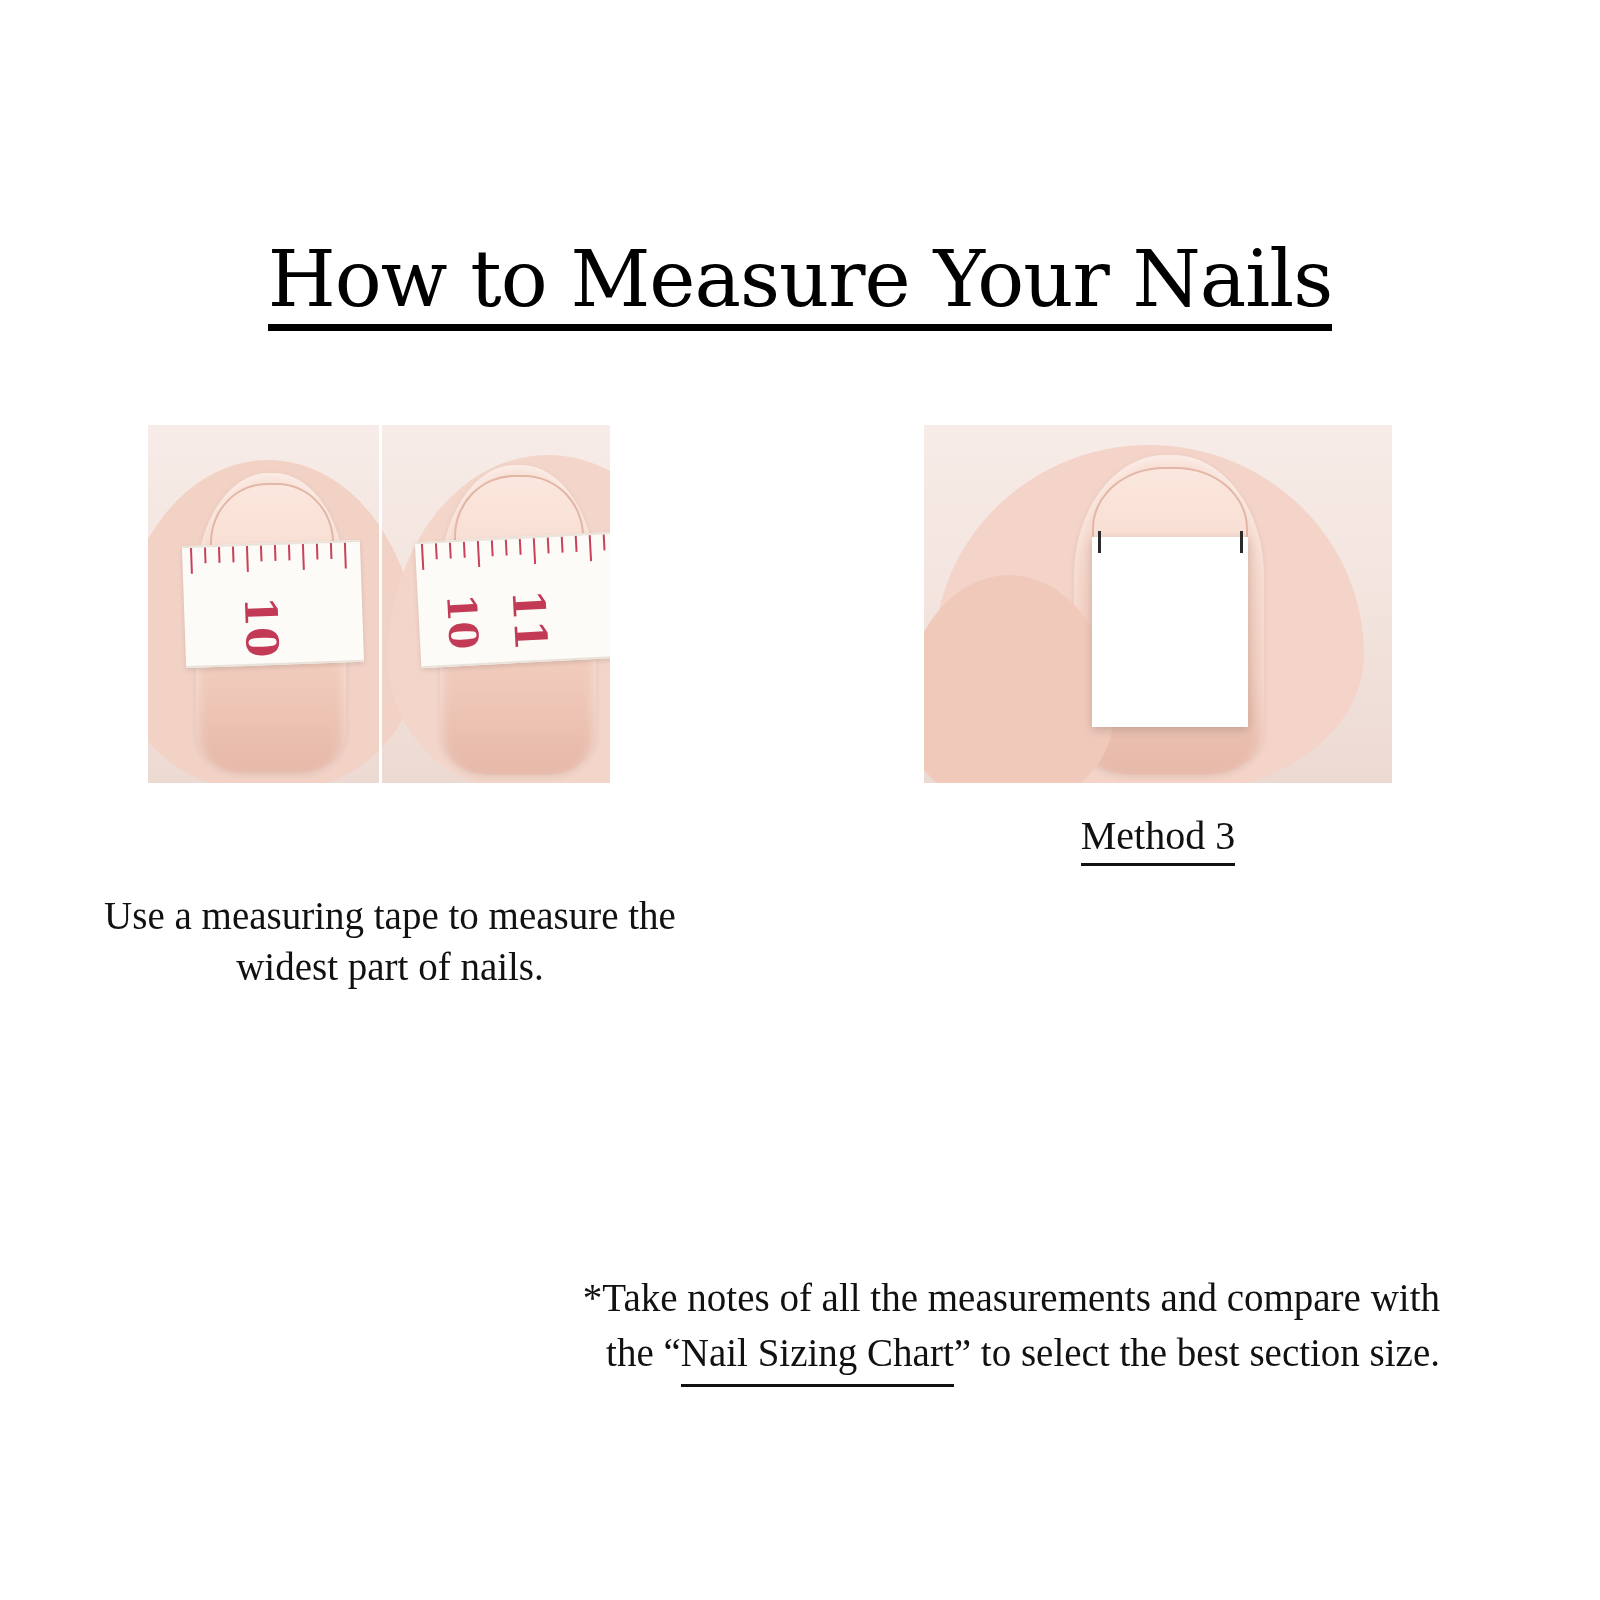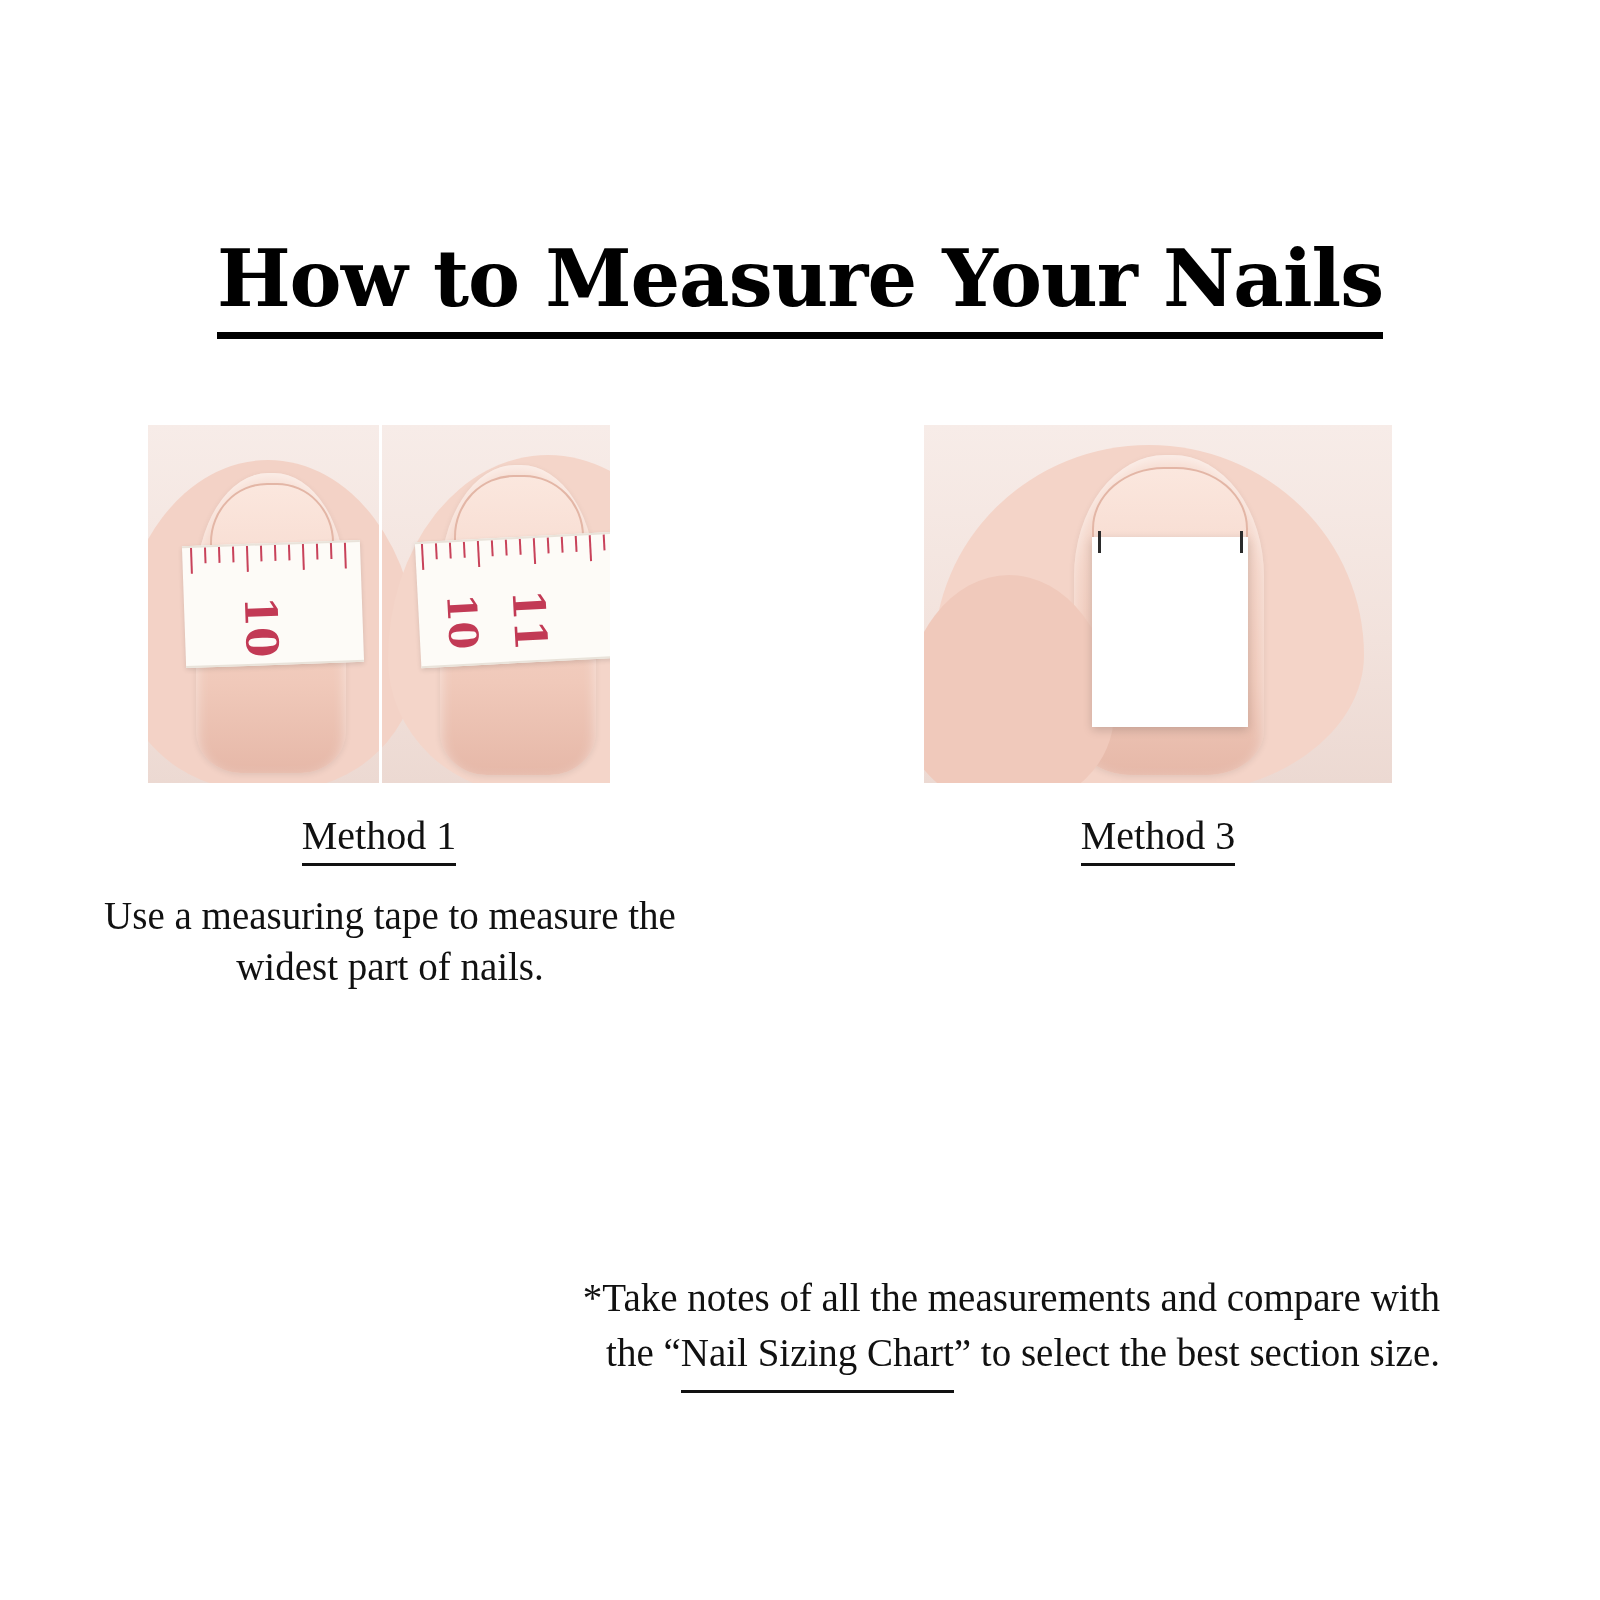--- a/index.html
+++ b/index.html
@@ -25,26 +25,26 @@
   .title-wrap {
     position: absolute;
     top: 240px;
     left: 0;
     width: 1600px;
     text-align: center;
   }
   .title {
     display: inline-block;
     font-family: "DejaVu Serif", serif;
-    font-weight: 700;
+    font-weight: 400;
     font-size: 78px;
     letter-spacing: -1px;
     line-height: 1.0;
     color: #000000;
-    padding-bottom: 14px;
+    padding-bottom: 6px;
     border-bottom: 7px solid #000000;
   }
 
   
   .photos {
     position: absolute;
     top: 425px;
     left: 0;
     width: 1600px;
     height: 360px;
@@ -173,21 +173,21 @@
     left: 160px;
     width: 1280px;
     text-align: right;
     font-family: "Liberation Serif", serif;
     font-size: 39px;
     line-height: 1.42;
     color: #111111;
   }
   .footnote .u {
     border-bottom: 3px solid #111111;
-    padding-bottom: 16px;
+    padding-bottom: 10px;
   }
 </style>
 </head>
 <body>
 
 <div class="page">
 
   <div class="title-wrap">
     <div class="title">How to Measure Your Nails</div>
   </div>
@@ -250,23 +250,20 @@
       <div class="hand" style="left:10px; top:20px; width:430px; height:350px; background:#f4d4c8;"></div>
       <div class="finger" style="left:150px; top:30px; width:190px; height:320px;"></div>
       <div class="nail" style="left:168px; top:42px; width:152px; height:130px;"></div>
       <div class="hand" style="left:-20px; top:150px; width:210px; height:230px; background:#f0c9bb;"></div>
       <div class="paper" style="left:168px; top:112px; width:156px; height:190px;"></div>
       <div class="markline" style="left:174px; top:106px; height:22px;"></div>
       <div class="markline" style="left:316px; top:106px; height:22px;"></div>
     </div>
   </div>
 
-  <div class="method method-left">
-    <span class="label">Method 1</span>
-  </div>
   <div class="method method-right">
     <span class="label">Method 3</span>
   </div>
 
   <div class="desc desc-left">Use a measuring tape to measure the widest part of nails.</div>
 
   <div class="footnote">
     <div>*Take notes of all the measurements and compare with</div>
     <div>
       <span>the “</span><span class="u">Nail Sizing Chart</span><span>” to select the best section size.</span>

